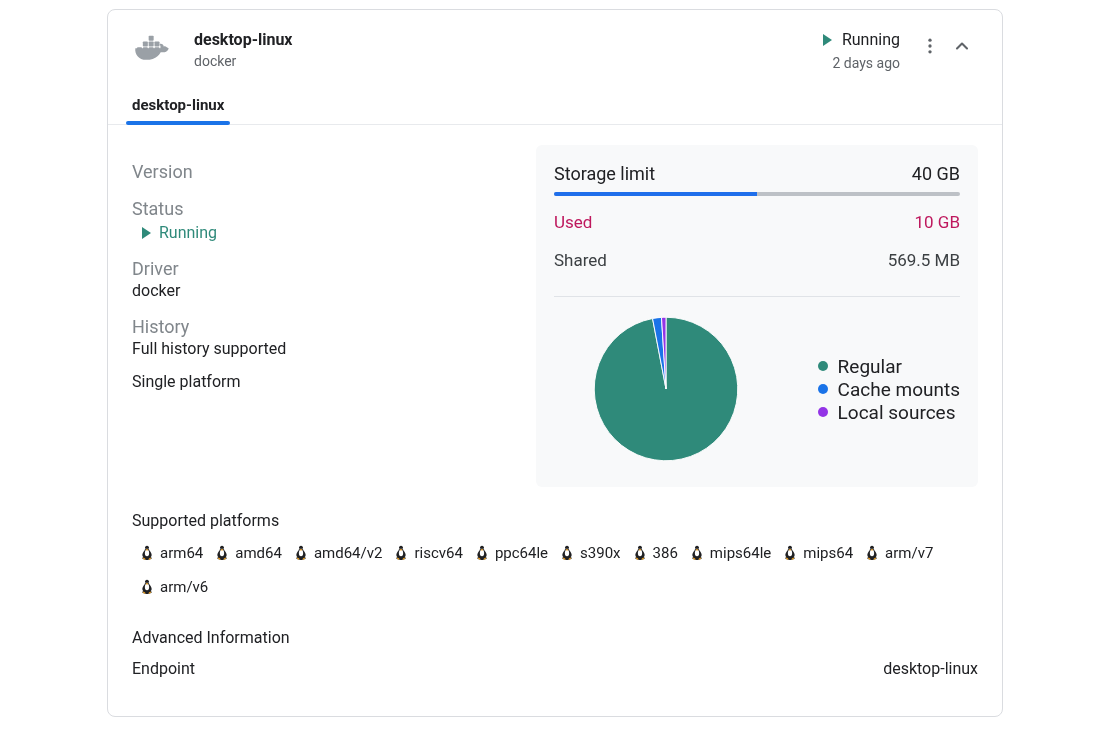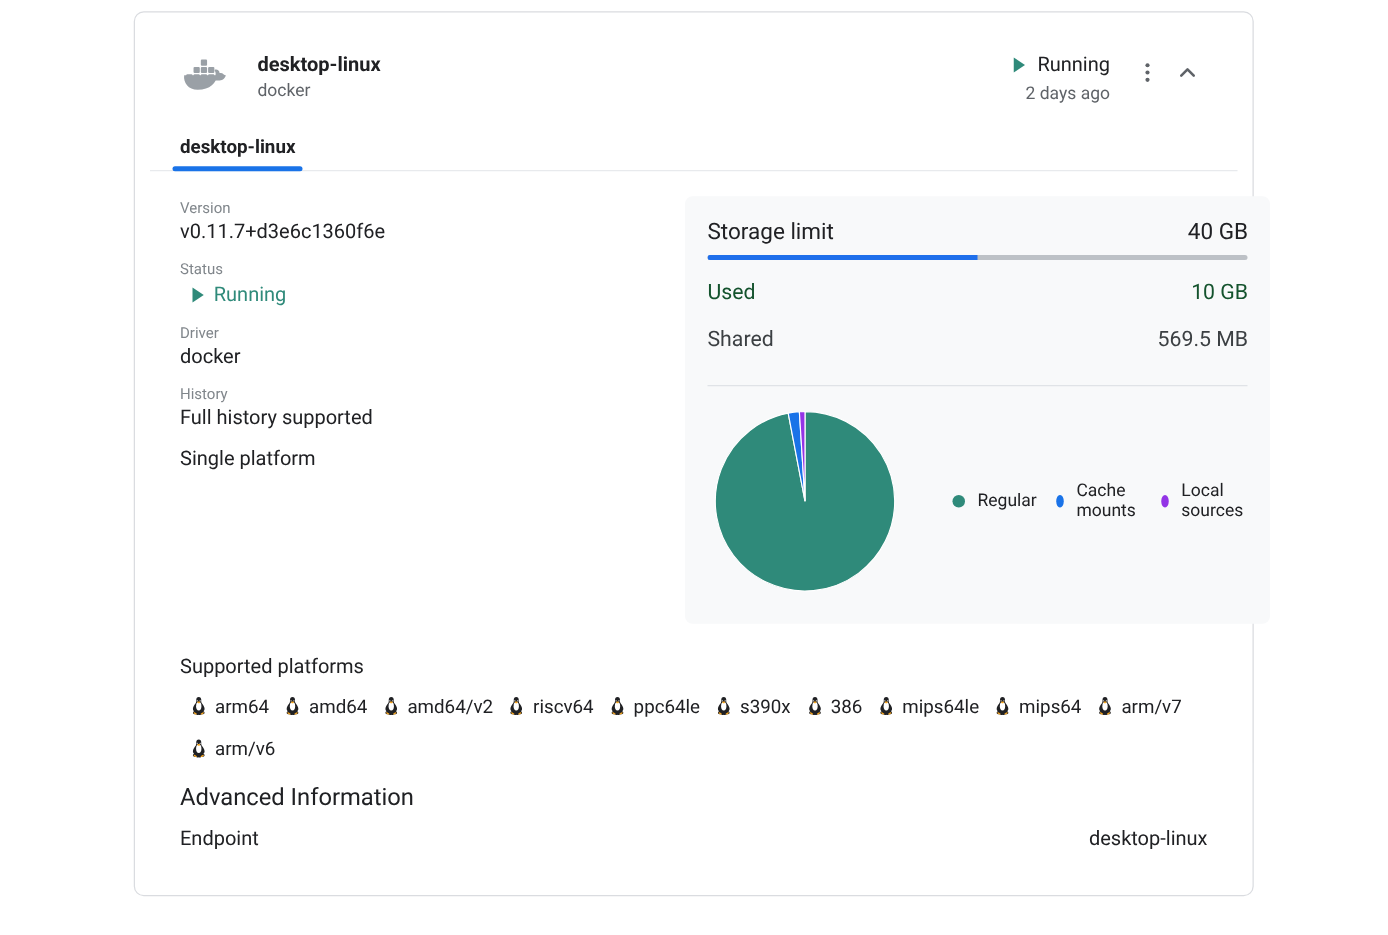--- a/index.html
+++ b/index.html
@@ -18,21 +18,21 @@
     }
     html,body{
       margin:0;padding:0;background:#fff;
       font-family:-apple-system,BlinkMacSystemFont,"Segoe UI",Roboto,Helvetica,Arial,sans-serif;
       color:var(--text);
     }
     .card{
       width:896px;min-height:708px;margin:9px auto;
       border:1px solid var(--card-border);border-radius:8px;
       background:#fff;box-sizing:border-box;
-      padding:12px;box-shadow:0 0 0 rgba(0,0,0,0);
+      padding:0;box-shadow:0 0 0 rgba(0,0,0,0);
     }
     
     .row-header{
       display:flex;align-items:flex-start;
       padding:20px 24px 0 24px;
     }
     .docker-icon{width:40px;height:40px;margin-top:4px;margin-right:22px;flex-shrink:0}
     .title-block{display:flex;flex-direction:column;gap:4px}
     .builder-name{font-size:16px;font-weight:700;color:#202124}
     .builder-driver{font-size:14px;color:var(--subtext)}
@@ -47,42 +47,42 @@
     }
     .icon-btn svg{width:22px;height:22px}
     
     .tabs{margin-top:22px;padding:0 24px;border-bottom:1px solid var(--border);display:flex}
     .tab{font-size:15px;font-weight:700;color:var(--text);padding:0 0 10px 0;position:relative}
     .tab.active::after{content:"";position:absolute;left:-6px;right:-6px;bottom:-1px;height:4px;background:var(--accent-blue);border-radius:2px}
     
     .body{padding:20px 24px 0 24px;display:flex;gap:24px}
     .col-left{width:380px;flex-shrink:0}
     .col-right{flex:1}
-    .meta-label{font-size:12px;color:var(--muted);margin-top:2px}
+    .meta-label{font-size:18px;color:var(--muted);margin-top:16px}
     .meta-value{font-size:16px;color:var(--text);margin-top:2px;margin-bottom:14px}
     .status-val{display:flex;align-items:center;gap:8px;color:var(--teal);font-size:16px;margin-top:4px;margin-bottom:14px;margin-left:10px}
     .status-val .tri{color:var(--teal);font-size:12px}
     
     .panel{background:var(--panel-bg);border-radius:6px;padding:8px 18px 20px 18px}
     .kv{display:flex;align-items:center;justify-content:space-between;font-size:18px;color:var(--text);padding:10px 0 8px 0}
     .prog{height:4px;background:#bdc1c6;border-radius:2px;overflow:hidden;margin-bottom:6px}
     .prog .fill{height:100%;background:var(--accent-blue-bar)}
     .sep{height:1px;background:#e0e3e7;margin:18px 0 14px 0}
     .pie-legend{display:flex;align-items:center;justify-content:center;gap:40px}
     .pie{width:156px;height:156px}
-    .legend{display:flex;flex-direction:row;gap:16px;font-size:14px;color:var(--text)}
+    .legend{display:flex;flex-direction:column;gap:0;font-size:19px;color:var(--text)}
     .legend-row{display:flex;align-items:center;gap:10px}
     .dot{width:10px;height:10px;border-radius:50%;display:inline-block}
     
     .section-title{font-size:16px;color:var(--text);margin:24px 0 14px 0}
     .plats{display:flex;flex-wrap:wrap;gap:12px;row-gap:16px;padding-left:8px}
     .plat{display:flex;align-items:center;gap:6px;font-size:15px;color:var(--text)}
     .linux-icon{width:14px;height:16px}
     
-    .adv-title{font-size:19px;color:var(--text);margin:18px 0 12px 0}
+    .adv-title{font-size:16px;color:var(--text);margin:32px 0 12px 0}
     .adv-row{display:flex;justify-content:space-between;font-size:16px;color:var(--text);margin-bottom:14px}
     
     .tri{width:0;height:0;display:inline-block;border-top:6px solid transparent;border-bottom:6px solid transparent;border-left:9px solid currentColor}
   </style>
 </head>
 <body>
 
 <div class="card">
   <div class="row-header">
     <div class="docker-icon">
@@ -124,21 +124,20 @@
     </button>
   </div>
 
   <div class="tabs">
     <div class="tab active">desktop-linux</div>
   </div>
 
   <div class="body">
     <div class="col-left">
       <div class="meta-label">Version</div>
-      <div class="meta-value">v0.11.7+d3e6c1360f6e</div>
 
       <div class="meta-label">Status</div>
       <div class="status-val">
         <span class="tri"></span>
         <span>Running</span>
       </div>
 
       <div class="meta-label">Driver</div>
       <div class="meta-value">docker</div>
 
@@ -150,21 +149,21 @@
 
     <div class="col-right">
       <div class="panel">
         <div class="kv">
           <span>Storage limit</span>
           <span>40 GB</span>
         </div>
         <div class="prog">
             <div class="fill" id="fill" style="width: 50%;"></div>
           </div>
-        <div class="kv" style="font-size:17px;color:#14532d">
+        <div class="kv" style="font-size:17px;color:#be185d">
           <span>Used</span>
           <span>10 GB</span>
         </div>
         <div class="kv" style="font-size:17px;color:#3c4043">
           <span>Shared</span>
           <span>569.5 MB</span>
         </div>
         <div class="sep"></div>
         <div class="pie-legend">
           <div style="flex:1;display:flex;justify-content:center">

